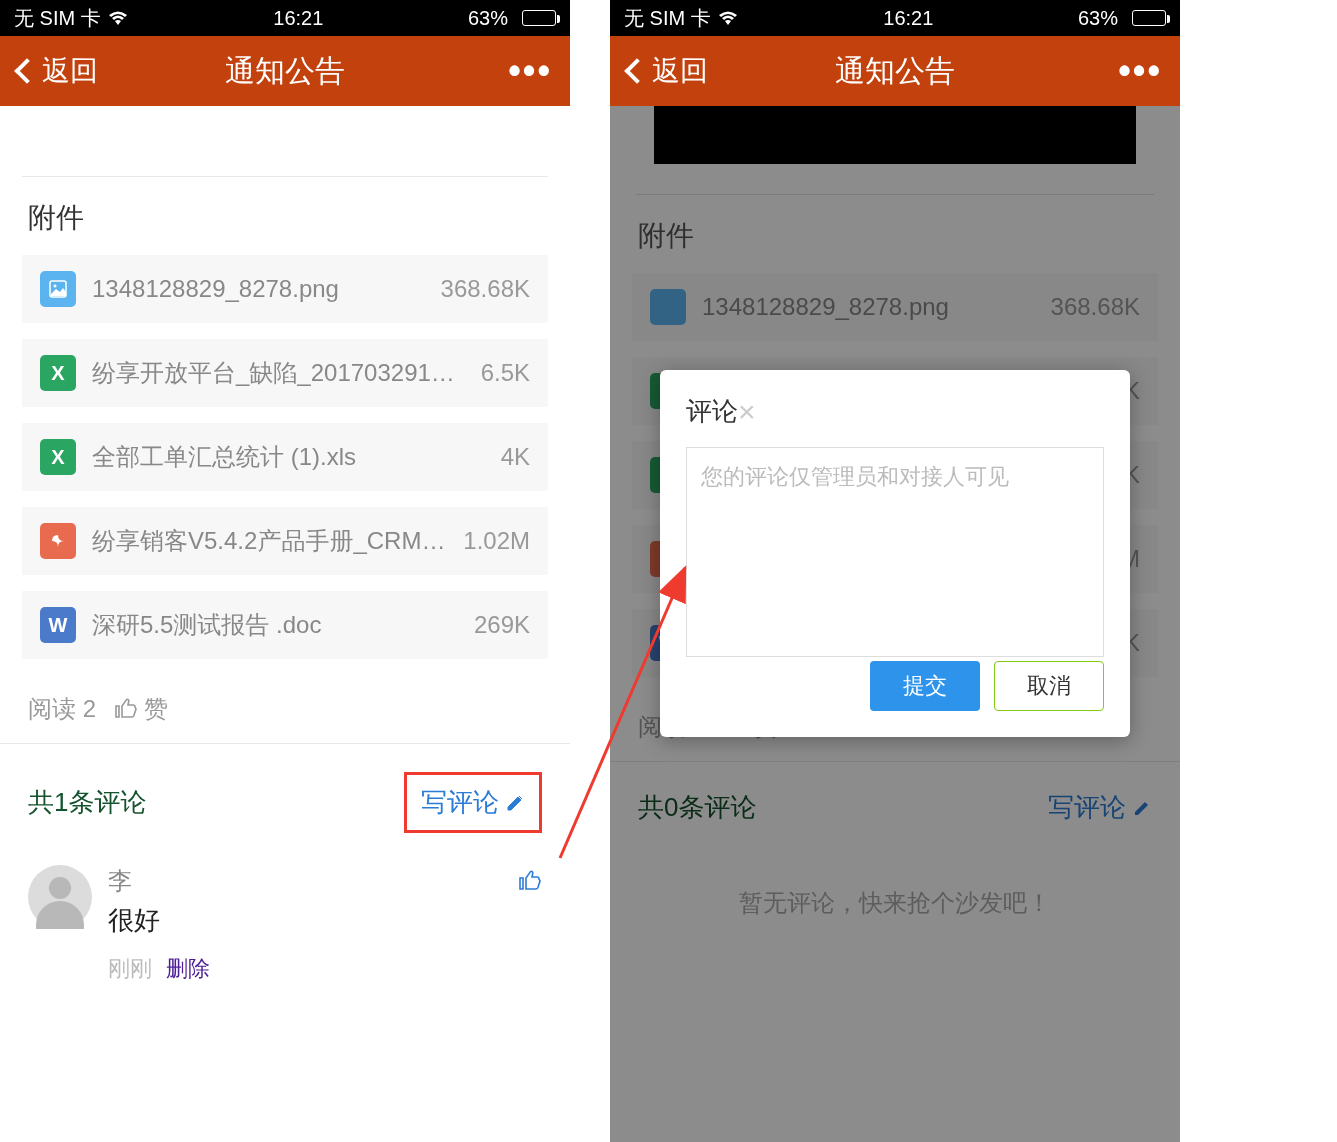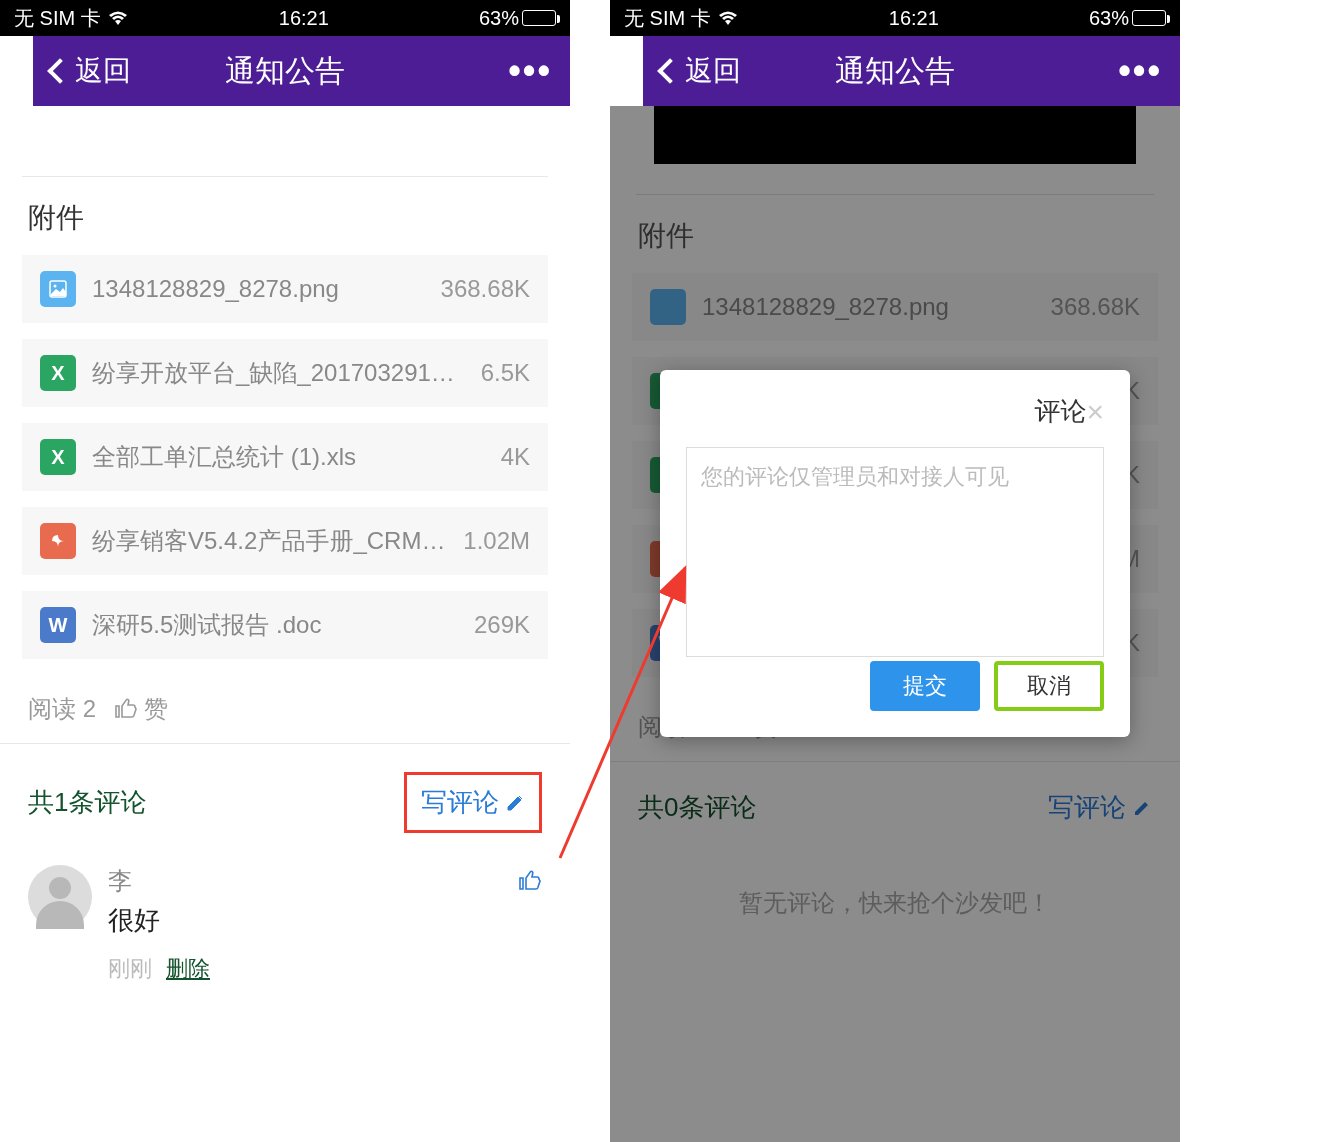--- a/index.html
+++ b/index.html
@@ -23,39 +23,38 @@
       height: 36px;
       background: #000;
       color: #fff;
       display: flex;
       align-items: center;
       justify-content: space-between;
       padding: 0 14px;
       font-size: 20px;
     }
     .status-left { display: flex; align-items: flex-end; gap: 6px; }
-    .status-right { display: flex; align-items: center; gap: 3px; }
+    .status-right { display: flex; align-items: center; gap: 14px; }
     .battery-icon {
       width: 34px; height: 16px; border: 1.5px solid #fff; border-radius: 3px;
       position: relative; display: inline-block;
     }
     .battery-icon::after {
       content: ''; position: absolute; right: -5px; top: 4px; width: 3px; height: 8px;
       background: #fff; border-radius: 0 2px 2px 0;
     }
     .battery-fill { height: 100%; width: 63%; background: #fff; }
     .nav-bar {
       height: 70px;
-      background: #4c1d95;
+      background: #c2410c;
       color: #fff;
       display: flex;
       align-items: center;
       justify-content: space-between;
       padding: 0 18px;
-      margin-left: 33px;
     }
     .nav-back { display: flex; align-items: center; gap: 4px; font-size: 28px; cursor: pointer; }
     .chevron-left {
       width: 18px; height: 18px; border-left: 4px solid #fff; border-bottom: 4px solid #fff;
       transform: rotate(45deg); margin-right: 2px;
     }
     .nav-title { font-size: 30px; font-weight: 500; position: absolute; left: 50%; transform: translateX(-50%); }
     .nav-more { font-size: 36px; letter-spacing: 2px; cursor: pointer; font-weight: bold;}
     .content { padding: 0; background: #fff; }
     .spacer-top { height: 70px; background: #fff; }
@@ -119,60 +118,60 @@
       width: 22px; height: 22px; background: #b8b8b8; border-radius: 50%;
     }
     .avatar::after {
       content: ''; position: absolute; bottom: 0; left: 50%; transform: translateX(-50%);
       width: 48px; height: 28px; background: #b8b8b8; border-radius: 28px 28px 0 0;
     }
     .comment-body { flex: 1; }
     .comment-author { font-size: 24px; color: #888; margin-bottom: 6px; }
     .comment-text { font-size: 26px; color: #222; margin-bottom: 16px; }
     .comment-meta { font-size: 22px; color: #bbb; display: flex; gap: 14px; margin-top: 12px; }
-    .comment-delete { color: #14532d; cursor: pointer; text-decoration: underline; }
+    .comment-delete { color: #4c1d95; cursor: pointer; }
     .comment-like { color: #2b7cd6; cursor: pointer; align-self: flex-start; margin-top: 4px;}
     .dark-overlay {
       position: absolute; inset: 0; top: 106px; background: rgba(0,0,0,0.45);
       z-index: 5;
     }
     .black-box {
       margin: 0 44px 30px; height: 58px; background: #000;
     }
     .divider-p2 { height: 1px; background: #e0e0e0; margin: 0 26px; }
     .phone2-content { position: relative; z-index: 2; }
     .modal {
       position: absolute; top: 370px; left: 50px; right: 50px;
       background: #fff; border-radius: 6px; z-index: 10;
       padding: 24px 26px 26px;
       box-shadow: 0 4px 20px rgba(0,0,0,0.3);
     }
     .modal-header {
-      display: flex; justify-content: flex-end; align-items: center;
+      display: flex; justify-content: flex-start; align-items: center;
       margin-bottom: 18px;
     }
     .modal-title { font-size: 26px; color: #333; }
     .modal-close {
       font-size: 30px; color: #ccc; cursor: pointer; line-height: 1;
       font-weight: 300;
     }
     .modal-textarea {
       width: 100%; height: 210px; border: 1px solid #ddd;
       padding: 14px; font-size: 22px; color: #333; resize: none;
       font-family: inherit;
     }
     .modal-textarea::placeholder { color: #bbb; }
     .modal-counter { font-size: 20px; color: #aaa; margin: 12px 0 16px; }
     .modal-buttons { display: flex; justify-content: flex-end; gap: 14px; }
     .btn {
       min-width: 110px; height: 50px; font-size: 22px; border-radius: 4px;
       cursor: pointer; display: flex; align-items: center; justify-content: center; text-align: center;
     }
     .btn-primary { background: #2d93eb; color: #fff; border: none; }
-    .btn-default { background: #fff; color: #333; border: 4px solid #84cc16; }
+    .btn-default { background: #fff; color: #333; border: 1px solid #84cc16; }
     .no-comments {
       text-align: center; padding: 40px 0; color: #aaa; font-size: 24px;
     }
 
     
     .arrow-svg {
       position: absolute;
       top: 558px;
       left: 555px;
       z-index: 100;

